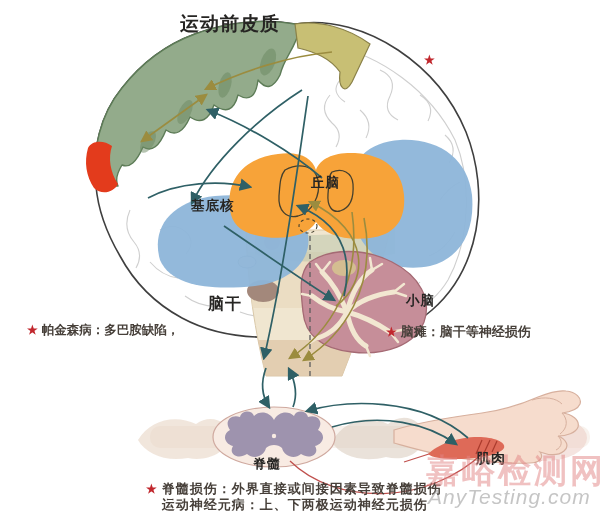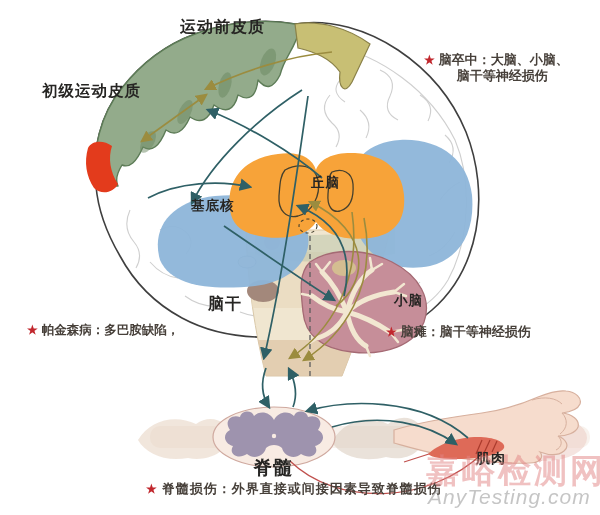--- a/index.html
+++ b/index.html
@@ -230,54 +230,50 @@
       <path d="M 308,96 C 296,180 282,280 264,358" marker-end="url(#mT)"></path>
       <path d="M 224,226 C 268,256 308,284 334,300" marker-end="url(#mT)"></path>
       <path d="M 344,296 C 354,252 338,222 298,206" marker-end="url(#mT)"></path>
       <path d="M 266,368 C 260,384 262,396 269,407" marker-end="url(#mT)"></path>
       <path d="M 293,407 C 298,394 295,381 289,369" marker-end="url(#mT)"></path>
       <path d="M 468,438 C 420,396 345,400 307,411" marker-end="url(#mT)"></path>
       <path d="M 332,427 C 382,412 428,424 456,444" marker-end="url(#mT)"></path>
     </g>
   </svg>
 
-  <div class="lbl" style="left:180px;top:17px;font-size:16px;">运动前皮质</div>
-  <div class="lbl" style="left:42px;top:81px;font-size:15.5px;">初级运动皮质</div>
+  <div class="lbl" style="left:180px;top:11px;font-size:19px;">运动前皮质</div>
   <div class="lbl" style="left:191px;top:173px;font-size:13.5px;margin-top:24px;">基底核</div>
   <div class="lbl" style="left:311px;top:174px;font-size:13.5px;">丘脑</div>
   <div class="lbl" style="left:208px;top:294px;font-size:16px;">脑干</div>
-  <div class="lbl" style="left:394px;top:292px;font-size:13.5px;">小脑</div>
-  <div class="lbl" style="left:253px;top:455px;font-size:19px;">脊髓</div>
+  <div class="lbl" style="left:406px;top:292px;font-size:13.5px;">小脑</div>
+  <div class="lbl" style="left:253px;top:455px;font-size:13px;">脊髓</div>
   <div class="lbl" style="left:476px;top:450px;font-size:14px;">肌肉</div>
 
   <div class="anno" style="left:424px;top:52px;font-size:13px;">
     <span class="star">★</span>
-    <span class="rows">
-      <span class="row">脑卒中：大脑、小脑、</span>
-      <span class="row" style="padding-left:18px;">脑干等神经损伤</span>
-    </span>
   </div>
 
   <div class="anno" style="left:27px;top:322px;font-size:12.5px;">
     <span class="star">★</span>
     <span class="rows">
       <span class="row">帕金森病：多巴胺缺陷，</span>
     </span>
   </div>
 
   <div class="anno" style="left:386px;top:324px;font-size:13px;">
     <span class="star">★</span>
     <span class="rows">
       <span class="row">脑瘫：脑干等神经损伤</span>
     </span>
   </div>
 
   <div class="anno" style="left:146px;top:481px;font-size:13px;letter-spacing:1px;">
     <span class="star">★</span>
     <span class="rows">
       <span class="row">脊髓损伤：外界直接或间接因素导致脊髓损伤</span>
+      <span class="row">运动神经元病：上、下两极运动神经元损伤</span>
     </span>
   </div>
 
   <div class="wm-cn" style="left:426px;top:449px;">嘉峪检测网</div>
   <div class="wm-en" style="left:428px;top:485px;">AnyTesting.com</div>
 
 </div>
 
 </body></html>

